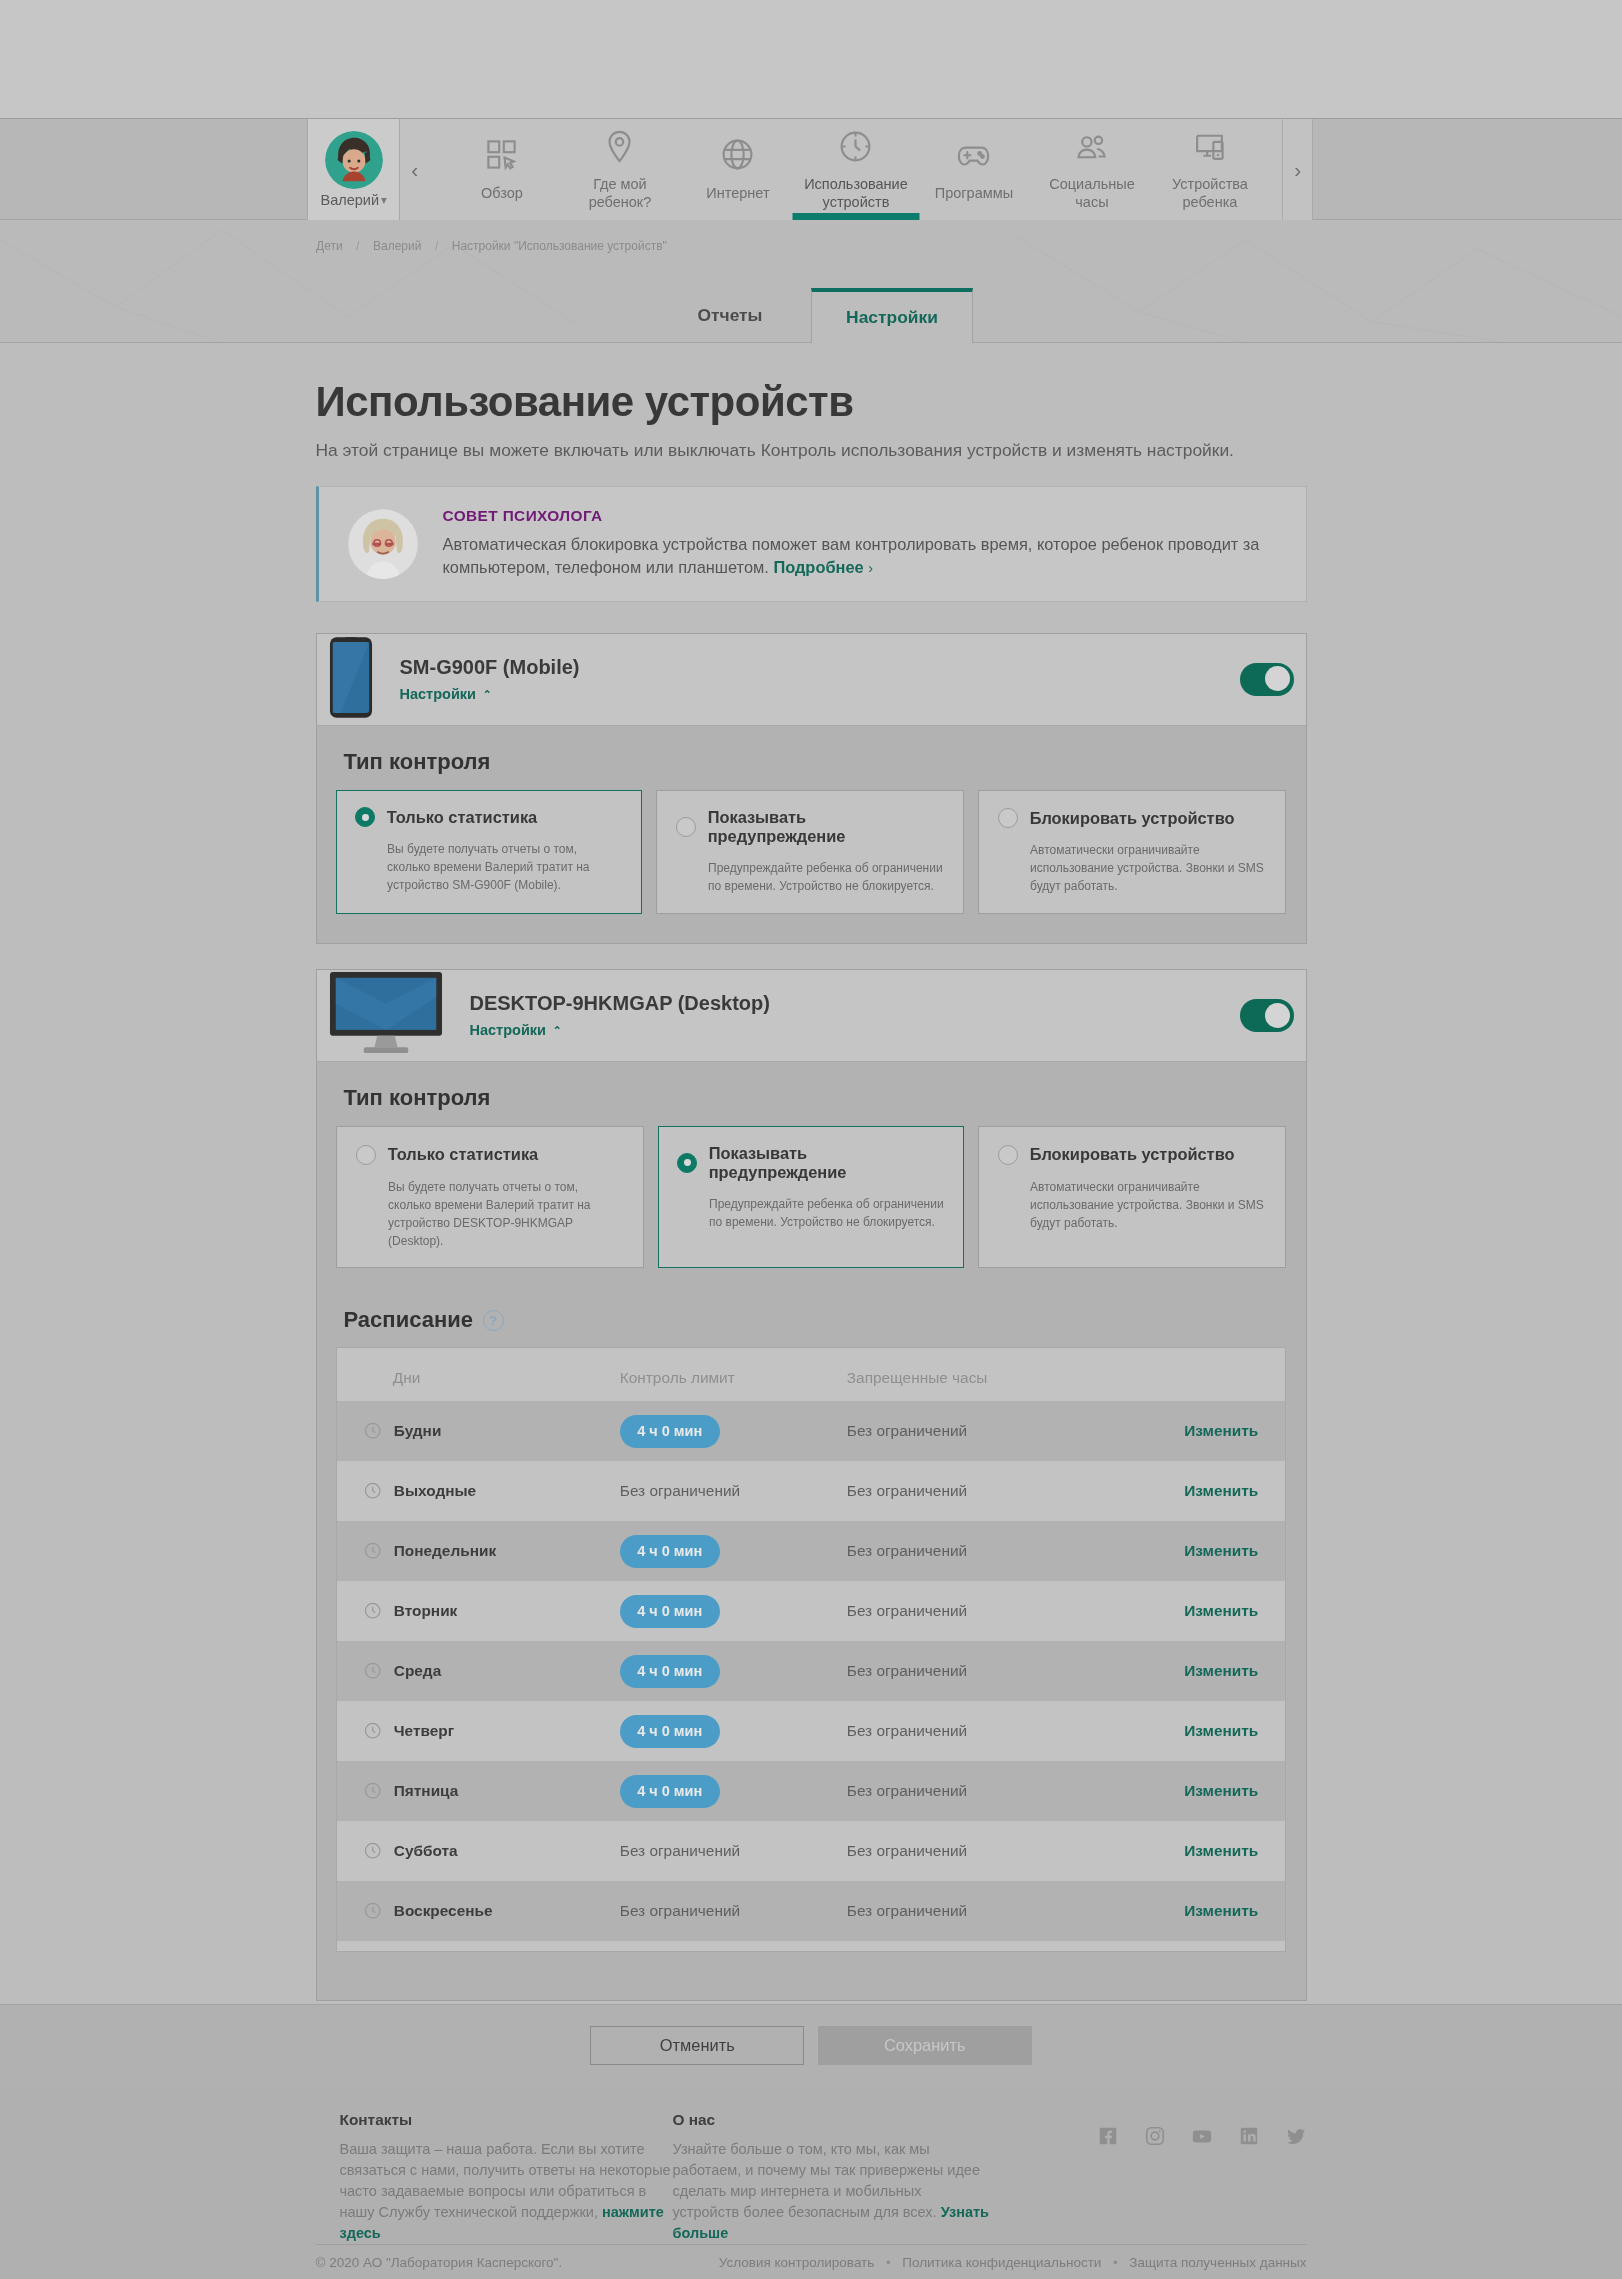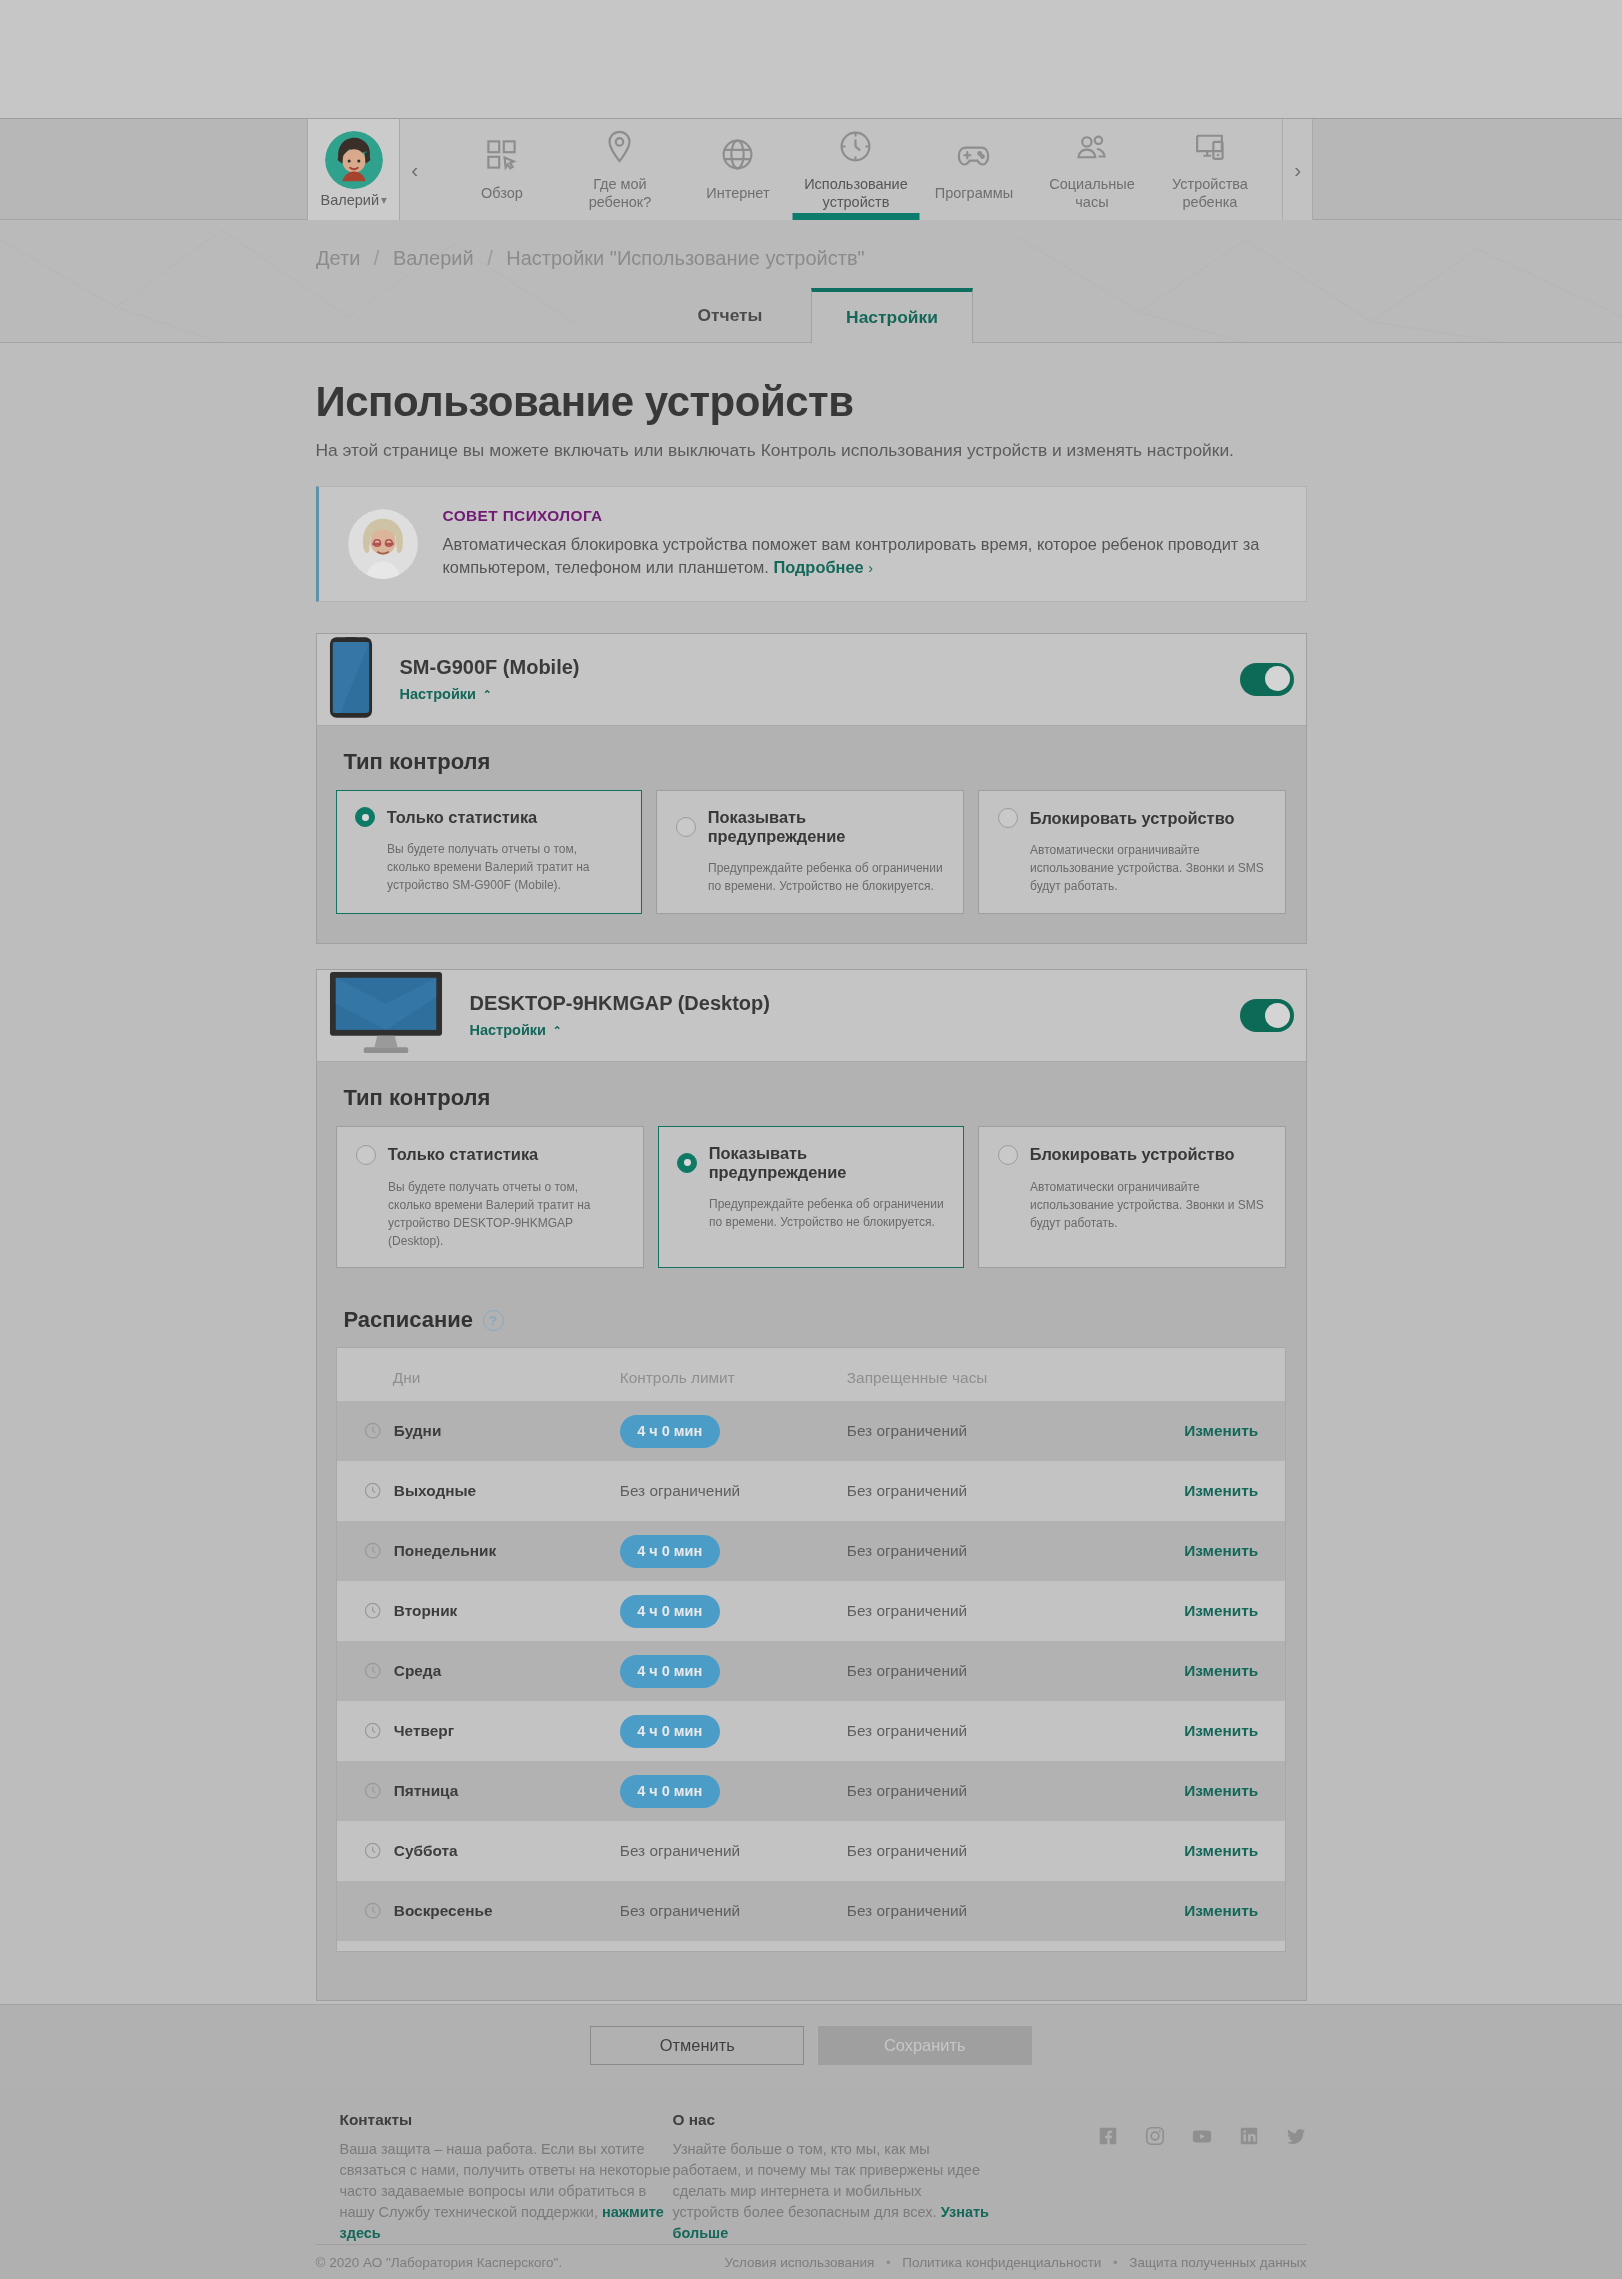--- a/index.html
+++ b/index.html
@@ -21,21 +21,21 @@
   .nav-item { position:relative; display:flex; flex-direction:column; align-items:center; justify-content:center; gap:7.7px; width:118px; text-align:center; cursor:pointer; }
   .nav-item svg { stroke:#8d8d8d; fill:none; stroke-width:1.4; }
   .nav-item .lbl { font-size:14.5px; line-height:17.4px; color:#6f6f6f; }
   .nav-item.active .lbl { color:#555; }
   .nav-item.active::after { content:""; position:absolute; left:50%; transform:translateX(-50%); bottom:0; width:127px; height:6.8px; background:#0c7d6c; }
 
   
   .crumb-zone { position:relative; height:123px; background:#bababa; }
   .crumb-zone::after { content:""; position:absolute; left:0; right:0; bottom:0; height:1px; background:#a3a3a3; }
   .mesh { position:absolute; inset:0; opacity:.5; }
-  .breadcrumb { position:absolute; left:316px; top:27px; font-size:20px; color:#8b8b8b; display:flex; gap:13.5px; }
+  .breadcrumb { position:absolute; left:316px; top:19px; font-size:12px; color:#8b8b8b; display:flex; gap:13.5px; }
   .breadcrumb a { color:#8b8b8b; text-decoration:none; cursor:pointer; }
   .breadcrumb .sep { color:#9a9a9a; }
   .tabs { position:absolute; left:0; right:0; bottom:0; height:55px; display:flex; justify-content:center; z-index:2; }
   .tab { width:162px; display:flex; align-items:center; justify-content:center; font-size:17.4px; cursor:pointer; }
   .tab.inactive { color:#4c4c4c; font-weight:bold; }
   .tab.active { background:#bdbdbd; border-left:1px solid #a3a3a3; border-right:1px solid #a3a3a3; border-top:4.8px solid #0d6e5f; color:#14685a; font-weight:bold; }
 
   
   .content { height:1661px; background:#bdbdbd; overflow:hidden; }
   .col { width:991px; margin:0 auto; }
@@ -560,21 +560,21 @@
         <span class="sic">
           <svg width="22" height="22" viewBox="0 0 24 24" fill="currentColor">
               <path d="M22 6.2c-.7.3-1.5.6-2.3.7.8-.5 1.5-1.3 1.8-2.3-.8.5-1.7.8-2.6 1A4.1 4.1 0 0 0 12 8.4c0 .3 0 .6.1.9-3.4-.2-6.4-1.8-8.4-4.3-.4.6-.6 1.3-.6 2.1 0 1.4.7 2.7 1.8 3.4-.7 0-1.3-.2-1.9-.5v.1c0 2 1.4 3.7 3.3 4-.3.1-.7.2-1.1.2-.3 0-.5 0-.8-.1.5 1.6 2 2.8 3.8 2.9A8.3 8.3 0 0 1 2 18.8a11.6 11.6 0 0 0 6.3 1.8c7.5 0 11.7-6.3 11.7-11.7v-.5c.8-.6 1.5-1.3 2-2.2z"></path>
             </svg>
         </span>
       </div>
     </div>
     <div class="legal">
       <span>© 2020 АО "Лаборатория Касперского".</span>
       <div class="links">
-        <a>Условия использования</a>
+        <a>Условия контролировать</a>
         <span class="dot">•</span>
         <a>Политика конфиденциальности</a>
         <span class="dot">•</span>
         <a>Защита полученных данных</a>
       </div>
     </div>
   </div>
 
 </div>
 

